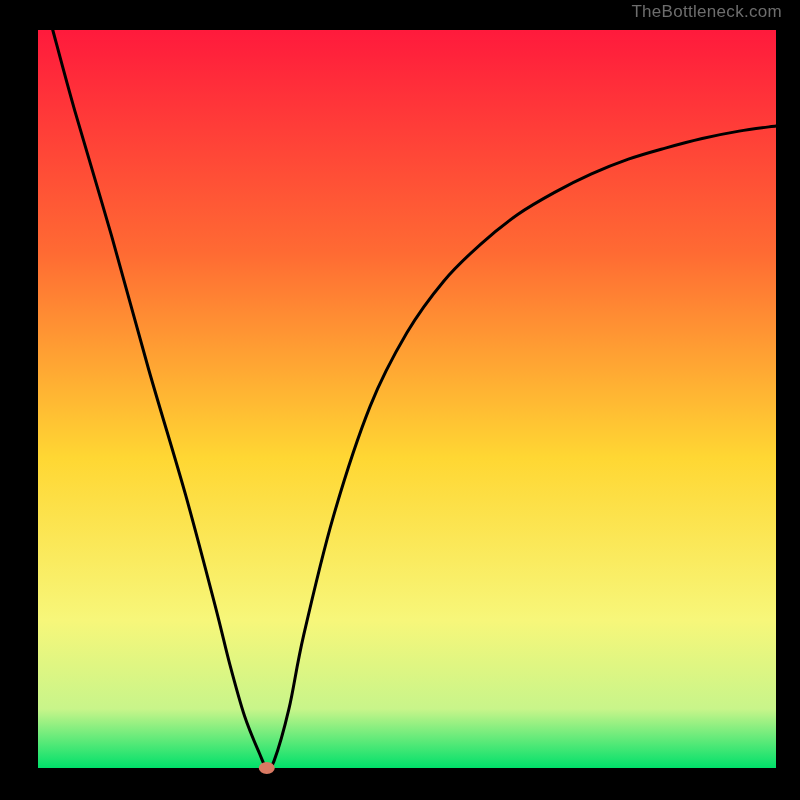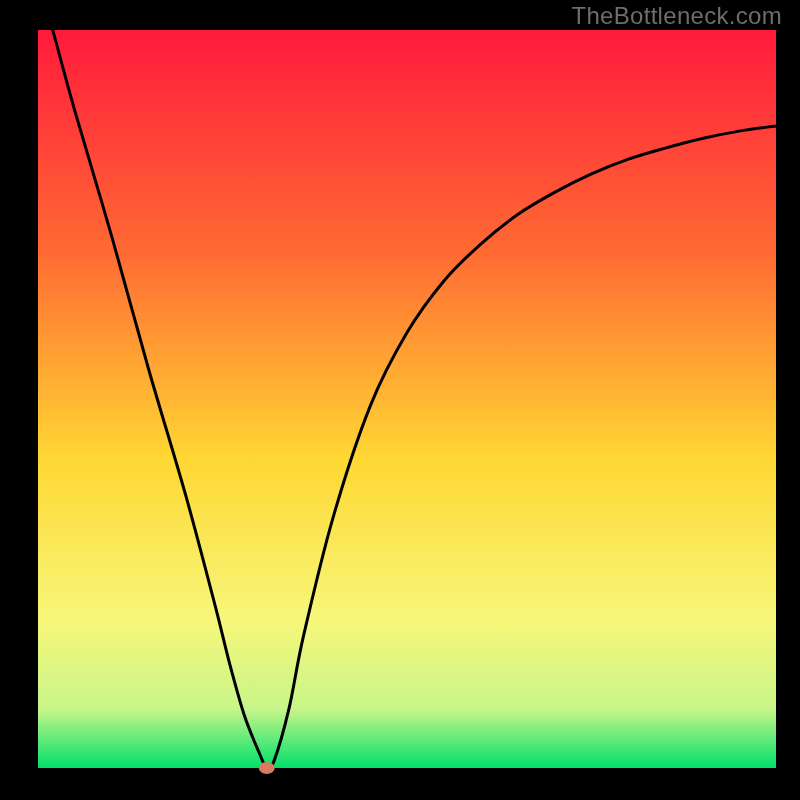--- a/index.html
+++ b/index.html
@@ -15,21 +15,21 @@
     position: relative;
     width: 800px;
     height: 800px;
     background: #000;
   }
   .watermark {
     position: absolute;
     top: 2px;
     right: 18px;
     color: #6d6d6d;
-    font-size: 24px;
+    font-size: 17px;
     font-weight: 500;
     letter-spacing: 0.3px;
     z-index: 4;
   }
   svg.plot {
     position: absolute;
     left: 0;
     top: 0;
     z-index: 2;
   }

